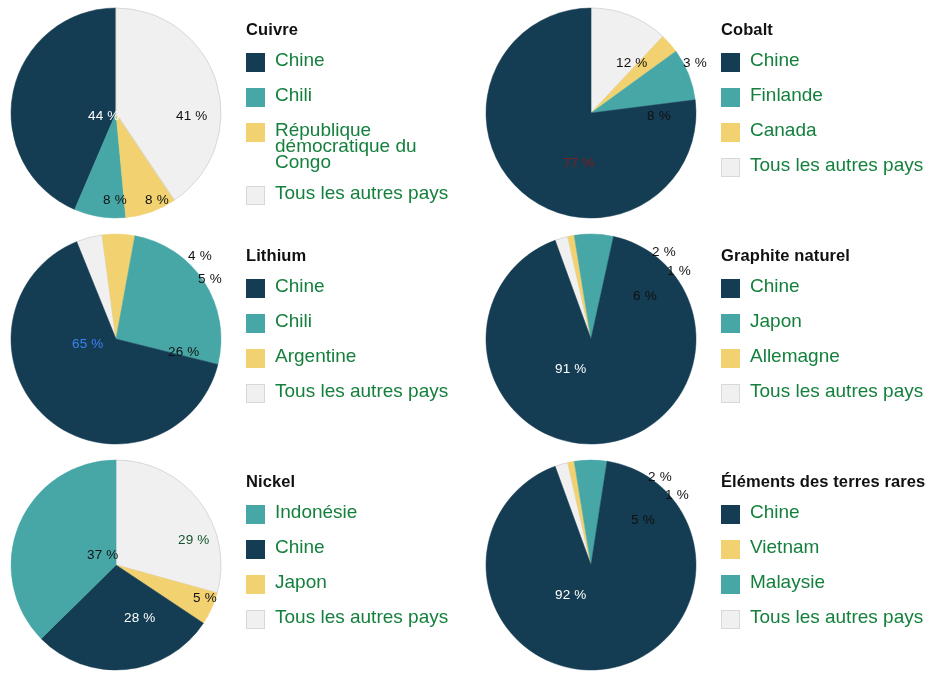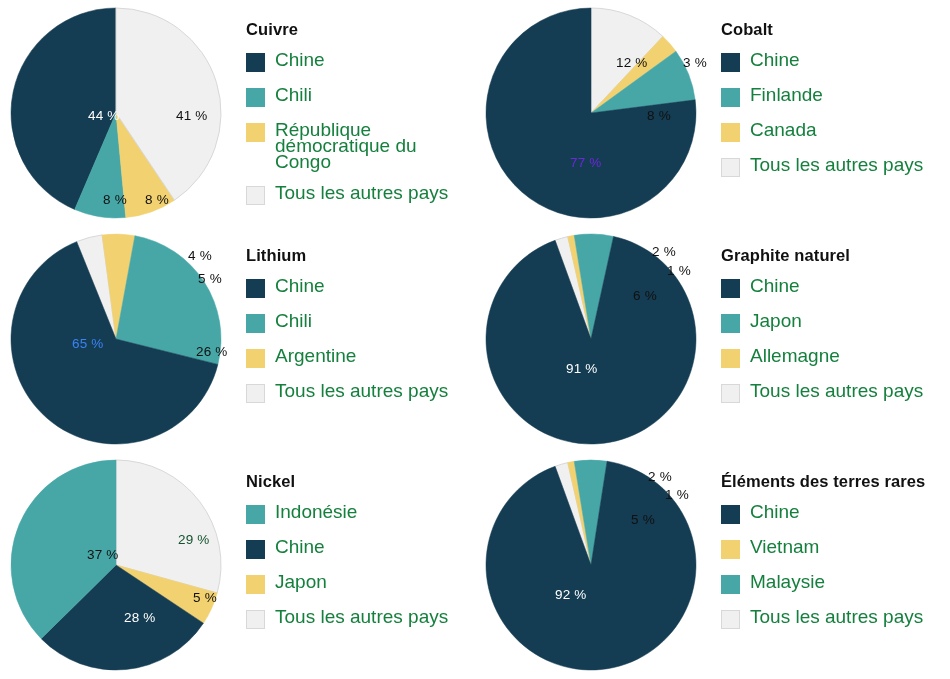--- a/index.html
+++ b/index.html
@@ -127,21 +127,21 @@
     <div class="pie-wrap">
         <svg width="240" height="226" class="pie-svg">
           <path d="M 116 113 L 116.00 8.00 A 105 105 0 0 1 187.88 36.46 Z" fill="#F0F0F0" stroke="#D8D8D8" stroke-width="1"></path>
           <path d="M 116 113 L 187.88 36.46 A 105 105 0 0 1 200.95 51.28 Z" fill="#F2D171" stroke="#F2D171" stroke-width="0.5"></path>
           <path d="M 116 113 L 200.95 51.28 A 105 105 0 0 1 220.17 99.84 Z" fill="#47A7A7" stroke="#47A7A7" stroke-width="0.5"></path>
           <path d="M 116 113 L 220.17 99.84 A 105 105 0 1 1 116.00 8.00 Z" fill="#143C52" stroke="#143C52" stroke-width="0.5"></path>
         </svg>
         <div class="pct-label" style="left: 141px; top: 55px; color: rgb(17, 17, 17);">12 %</div>
         <div class="pct-label" style="left: 208px; top: 55px; color: rgb(17, 17, 17);">3 %</div>
         <div class="pct-label" style="left: 172px; top: 108px; color: rgb(17, 17, 17);">8 %</div>
-        <div class="pct-label" style="left: 95px; top: 155px; color: #6d28d9;">77 %</div>
+        <div class="pct-label" style="left: 88px; top: 155px; color: #7f1d1d;">77 %</div>
       </div>
     <div class="legend">
       <div class="legend-title">Cobalt</div>
       <div class="legend-row">
         <span class="swatch" style="background: rgb(20, 60, 82);"></span>
         <span class="legend-label">Chine</span>
       </div>
       <div class="legend-row">
         <span class="swatch" style="background: rgb(71, 167, 167);"></span>
         <span class="legend-label">Finlande</span>
@@ -160,21 +160,21 @@
   <div class="panel">
     <div class="pie-wrap">
         <svg width="240" height="226" class="pie-svg">
           <path d="M 116 113 L 76.67 15.65 A 105 105 0 0 1 102.11 8.92 Z" fill="#F0F0F0" stroke="#D8D8D8" stroke-width="1"></path>
           <path d="M 116 113 L 102.11 8.92 A 105 105 0 0 1 134.95 9.72 Z" fill="#F2D171" stroke="#F2D171" stroke-width="0.5"></path>
           <path d="M 116 113 L 134.95 9.72 A 105 105 0 0 1 217.88 138.40 Z" fill="#47A7A7" stroke="#47A7A7" stroke-width="0.5"></path>
           <path d="M 116 113 L 217.88 138.40 A 105 105 0 1 1 76.67 15.65 Z" fill="#143C52" stroke="#143C52" stroke-width="0.5"></path>
         </svg>
         <div class="pct-label" style="left: 188px; top: 22px; color: rgb(17, 17, 17);">4 %</div>
         <div class="pct-label" style="left: 198px; top: 45px; color: rgb(17, 17, 17);">5 %</div>
-        <div class="pct-label" style="left: 168px; top: 118px; color: rgb(17, 17, 17); margin-left: 28px;">26 %</div>
+        <div class="pct-label" style="left: 168px; top: 118px; color: rgb(17, 17, 17);">26 %</div>
         <div class="pct-label" style="left: 72px; top: 110px; color: #3b82f6; text-align: right;">65 %</div>
       </div>
     <div class="legend">
       <div class="legend-title">Lithium</div>
       <div class="legend-row">
         <span class="swatch" style="background: rgb(20, 60, 82);"></span>
         <span class="legend-label">Chine</span>
       </div>
       <div class="legend-row">
         <span class="swatch" style="background: rgb(71, 167, 167);"></span>
@@ -195,21 +195,21 @@
     <div class="pie-wrap">
         <svg width="240" height="226" class="pie-svg">
           <path d="M 116 113 L 80.09 14.33 A 105 105 0 0 1 92.74 10.61 Z" fill="#F0F0F0" stroke="#D8D8D8" stroke-width="1"></path>
           <path d="M 116 113 L 92.74 10.61 A 105 105 0 0 1 99.21 9.35 Z" fill="#F2D171" stroke="#F2D171" stroke-width="0.5"></path>
           <path d="M 116 113 L 99.21 9.35 A 105 105 0 0 1 138.55 10.45 Z" fill="#47A7A7" stroke="#47A7A7" stroke-width="0.5"></path>
           <path d="M 116 113 L 138.55 10.45 A 105 105 0 1 1 80.09 14.33 Z" fill="#143C52" stroke="#143C52" stroke-width="0.5"></path>
         </svg>
         <div class="pct-label" style="left: 177px; top: 18px; color: rgb(17, 17, 17);">2 %</div>
         <div class="pct-label" style="left: 192px; top: 37px; color: rgb(17, 17, 17);">1 %</div>
         <div class="pct-label" style="left: 158px; top: 62px; color: rgb(17, 17, 17);">6 %</div>
-        <div class="pct-label" style="left: 80px; top: 135px; color: rgb(255, 255, 255); margin-left: 11px;">91 %</div>
+        <div class="pct-label" style="left: 80px; top: 135px; color: rgb(255, 255, 255);">91 %</div>
       </div>
     <div class="legend">
       <div class="legend-title">Graphite naturel</div>
       <div class="legend-row">
         <span class="swatch" style="background: rgb(20, 60, 82);"></span>
         <span class="legend-label">Chine</span>
       </div>
       <div class="legend-row">
         <span class="swatch" style="background: rgb(71, 167, 167);"></span>
         <span class="legend-label">Japon</span>

